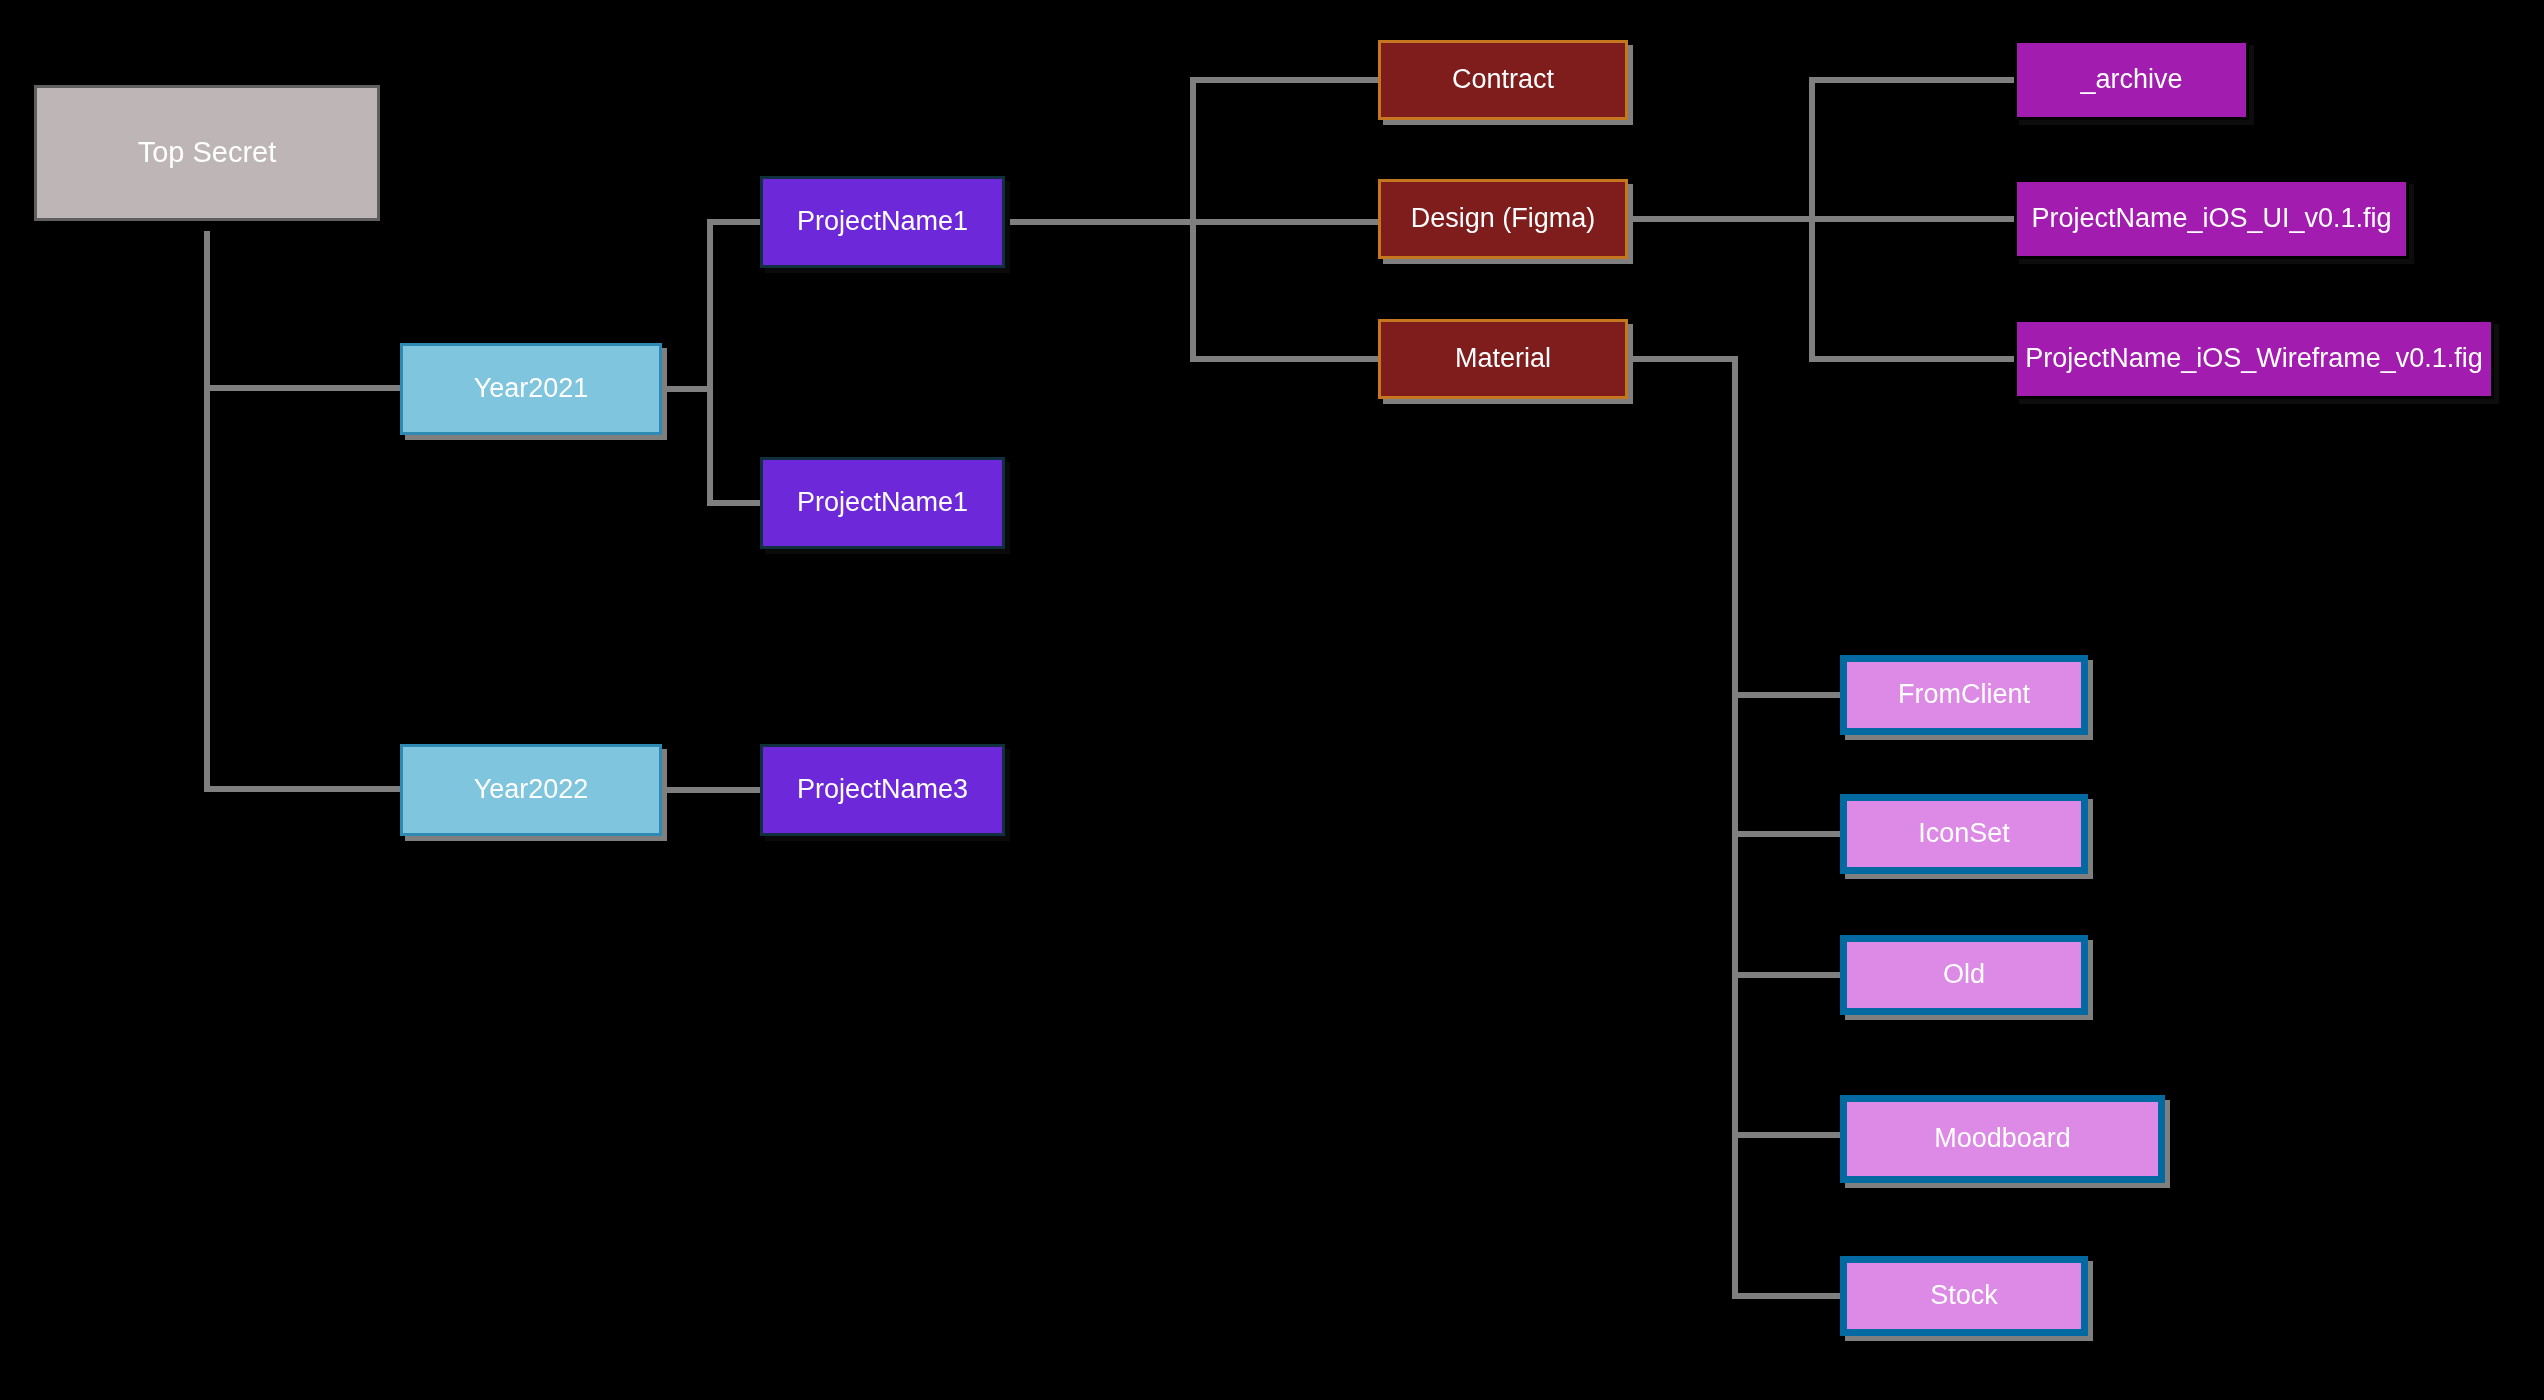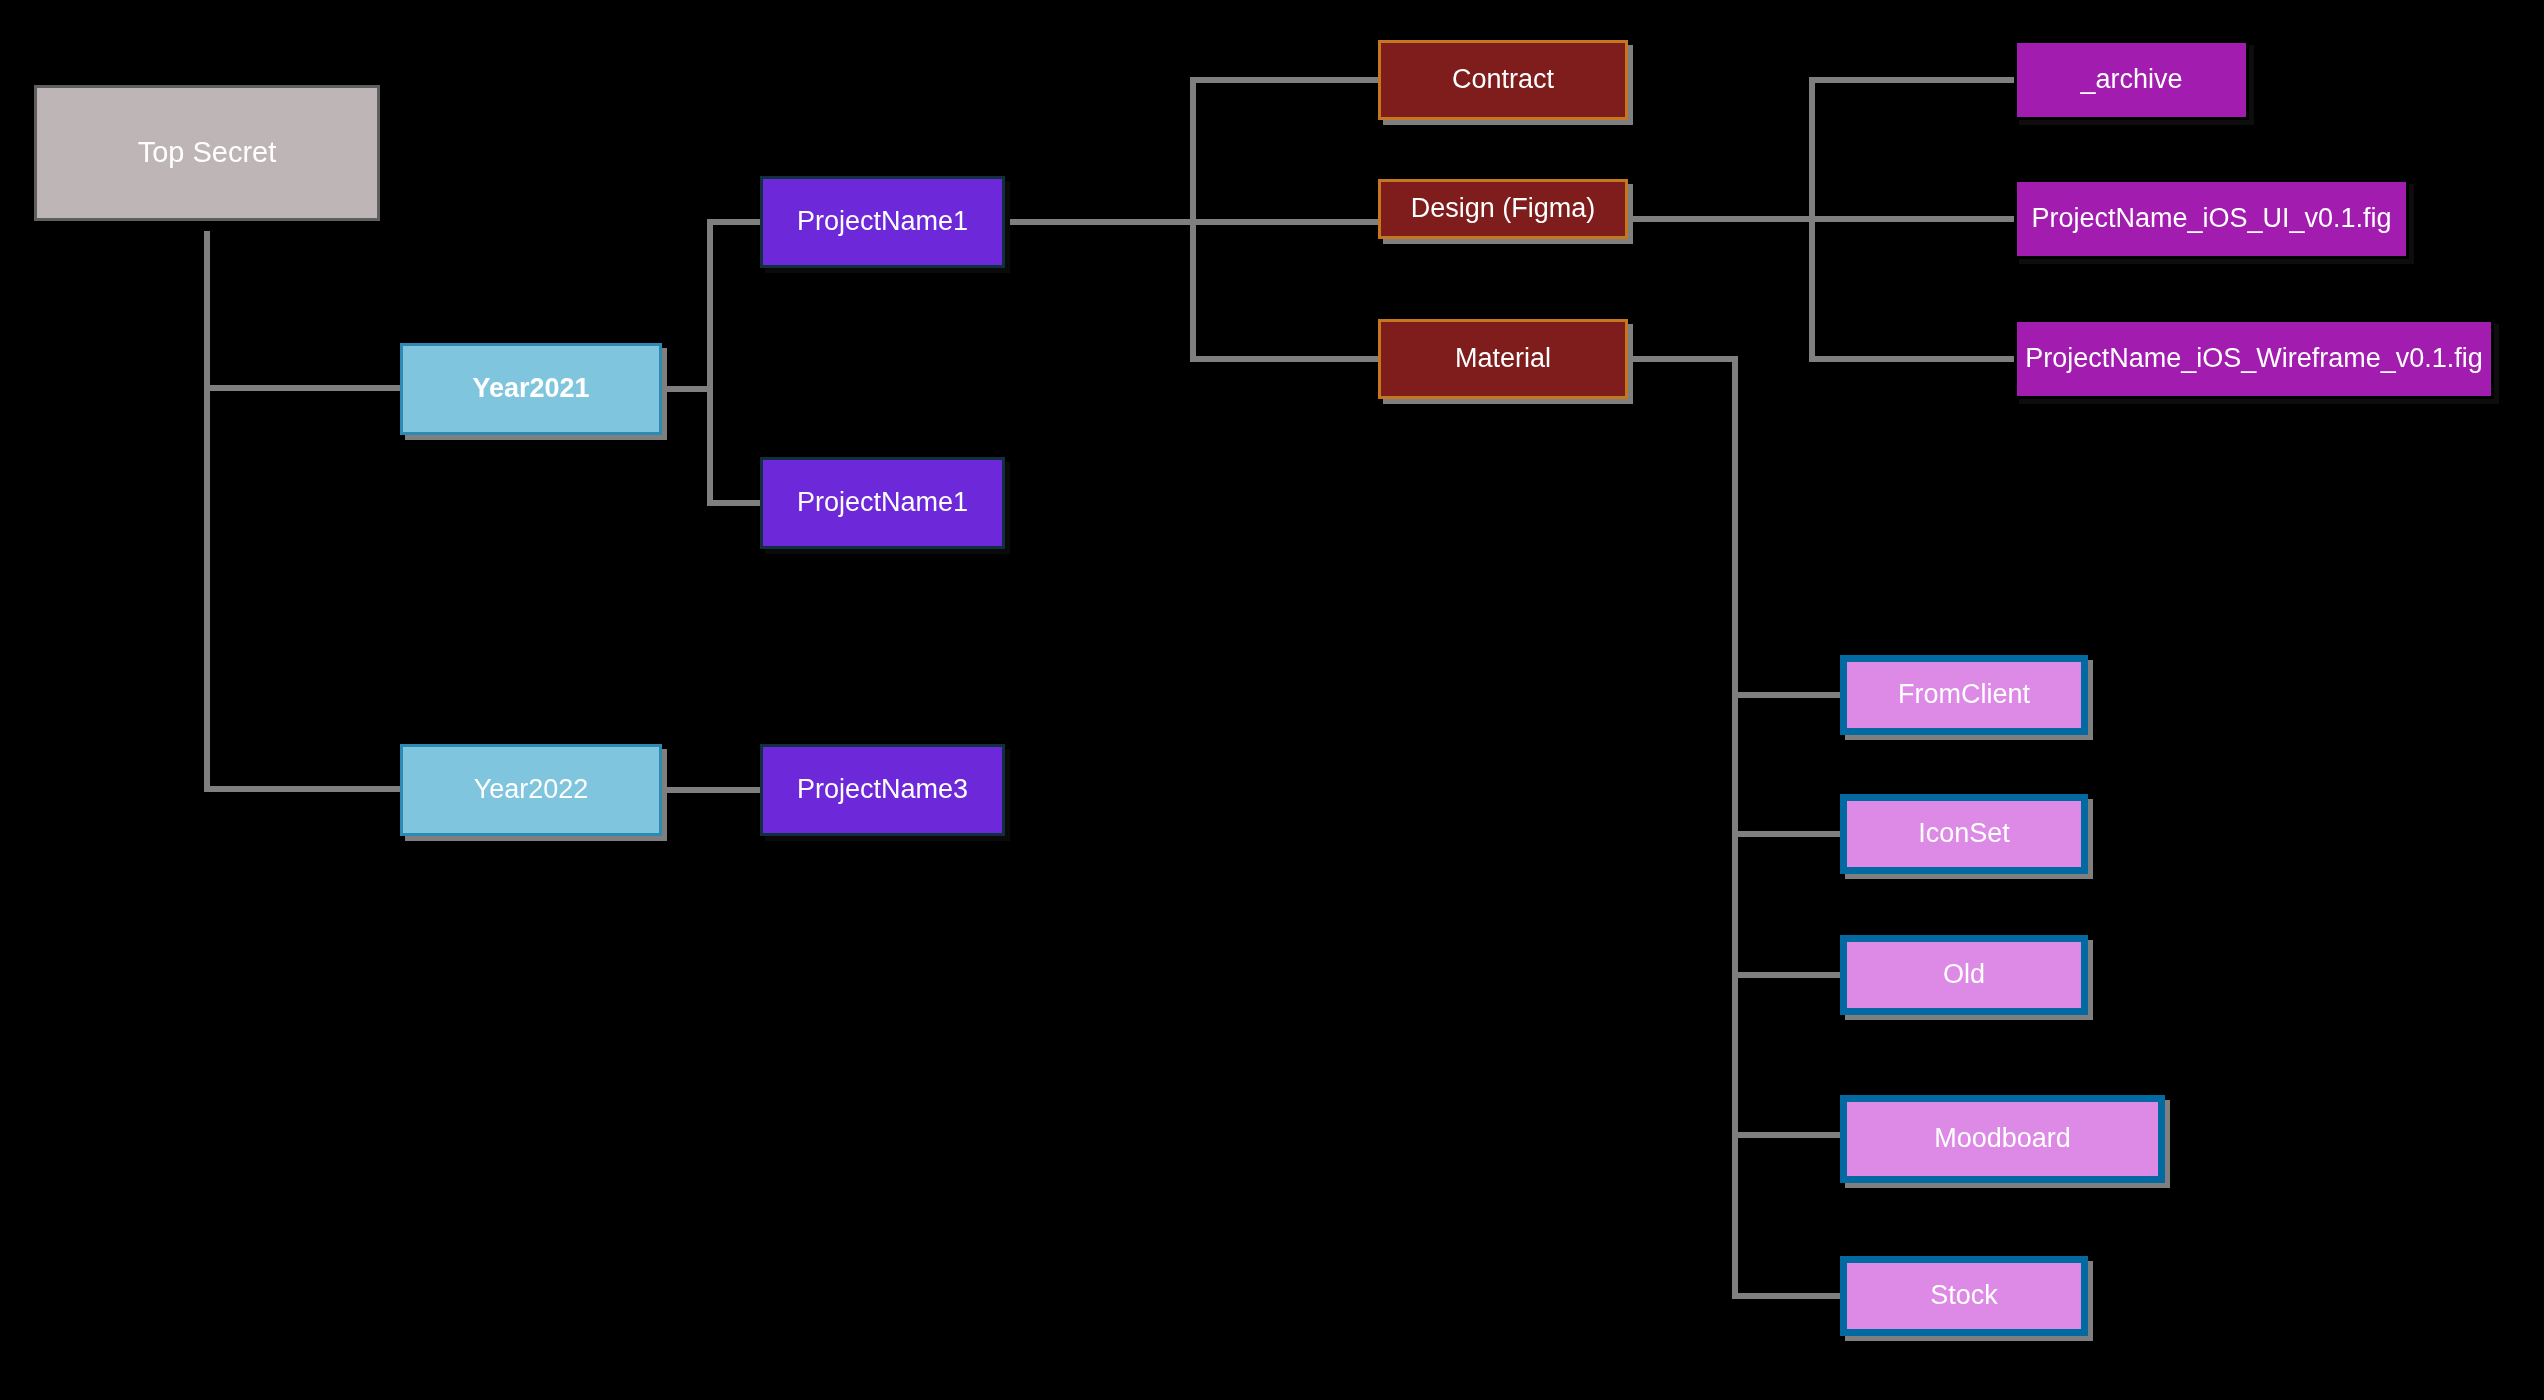--- a/index.html
+++ b/index.html
@@ -93,39 +93,39 @@
       <path d="M 1628,359 L 1735,359 L 1735,695 L 1840,695" fill="none" stroke="#7f7f7f" stroke-width="6" stroke-linecap="butt" stroke-linejoin="miter"></path>
       <path d="M 1628,359 L 1735,359 L 1735,834 L 1840,834" fill="none" stroke="#7f7f7f" stroke-width="6" stroke-linecap="butt" stroke-linejoin="miter"></path>
       <path d="M 1628,359 L 1735,359 L 1735,975 L 1840,975" fill="none" stroke="#7f7f7f" stroke-width="6" stroke-linecap="butt" stroke-linejoin="miter"></path>
       <path d="M 1628,359 L 1735,359 L 1735,1135 L 1840,1135" fill="none" stroke="#7f7f7f" stroke-width="6" stroke-linecap="butt" stroke-linejoin="miter"></path>
       <path d="M 1628,359 L 1735,359 L 1735,1296 L 1840,1296" fill="none" stroke="#7f7f7f" stroke-width="6" stroke-linecap="butt" stroke-linejoin="miter"></path>
     </svg>
   <div id="node-layer">
       <div class="node cat-root" style="left: 34px; top: 85px; width: 346px; height: 136px; font-size: 29px;">
         <span class="node-label">Top Secret</span>
       </div>
-      <div class="node cat-year" style="left: 400px; top: 343px; width: 262px; height: 92px; font-size: 27px; font-weight: bold;">
+      <div class="node cat-year" style="left: 400px; top: 343px; width: 262px; height: 92px; font-size: 27px;">
         <span class="node-label">Year2021</span>
       </div>
       <div class="node cat-year" style="left: 400px; top: 744px; width: 262px; height: 92px; font-size: 27px;">
         <span class="node-label">Year2022</span>
       </div>
       <div class="node cat-project" style="left: 760px; top: 176px; width: 245px; height: 92px; font-size: 27px;">
         <span class="node-label">ProjectName1</span>
       </div>
       <div class="node cat-project" style="left: 760px; top: 457px; width: 245px; height: 92px; font-size: 27px;">
         <span class="node-label">ProjectName1</span>
       </div>
       <div class="node cat-project" style="left: 760px; top: 744px; width: 245px; height: 92px; font-size: 27px;">
         <span class="node-label">ProjectName3</span>
       </div>
       <div class="node cat-asset" style="left: 1378px; top: 40px; width: 250px; height: 80px; font-size: 27px;">
         <span class="node-label">Contract</span>
       </div>
-      <div class="node cat-asset" style="left: 1378px; top: 179px; width: 250px; height: 60px; font-size: 27px;">
+      <div class="node cat-asset" style="left: 1378px; top: 179px; width: 250px; height: 80px; font-size: 27px;">
         <span class="node-label">Design (Figma)</span>
       </div>
       <div class="node cat-asset" style="left: 1378px; top: 319px; width: 250px; height: 80px; font-size: 27px;">
         <span class="node-label">Material</span>
       </div>
       <div class="node cat-file" style="left: 2014px; top: 40px; width: 235px; height: 80px; font-size: 27px;">
         <span class="node-label">_archive</span>
       </div>
       <div class="node cat-file" style="left: 2014px; top: 179px; width: 395px; height: 80px; font-size: 27px;">
         <span class="node-label">ProjectName_iOS_UI_v0.1.fig</span>

